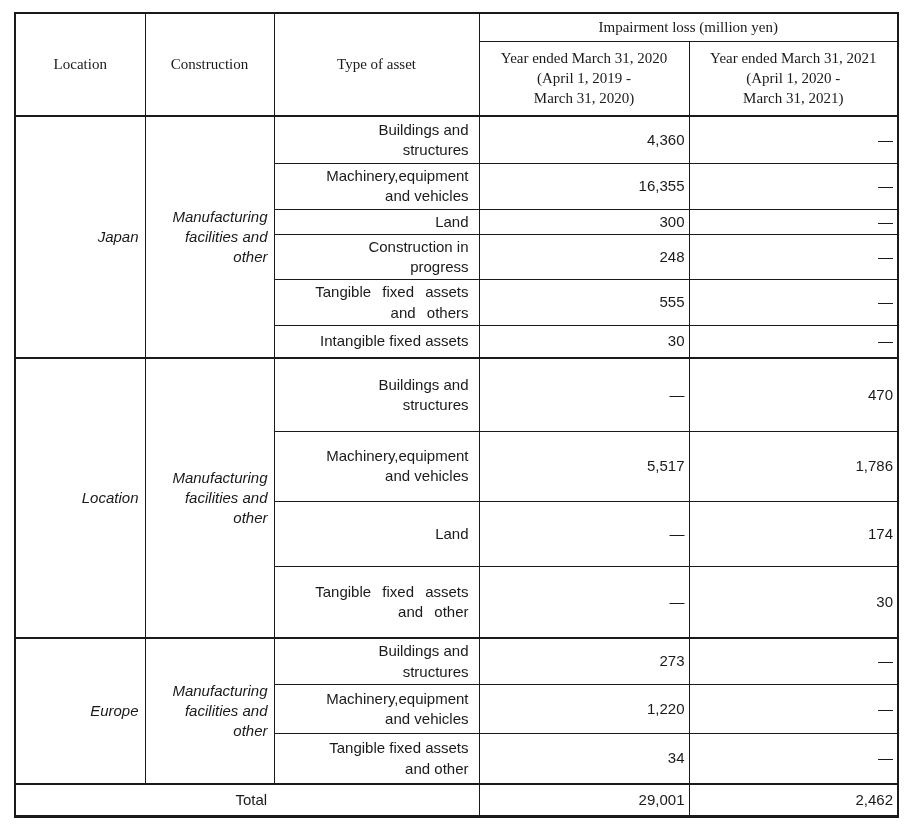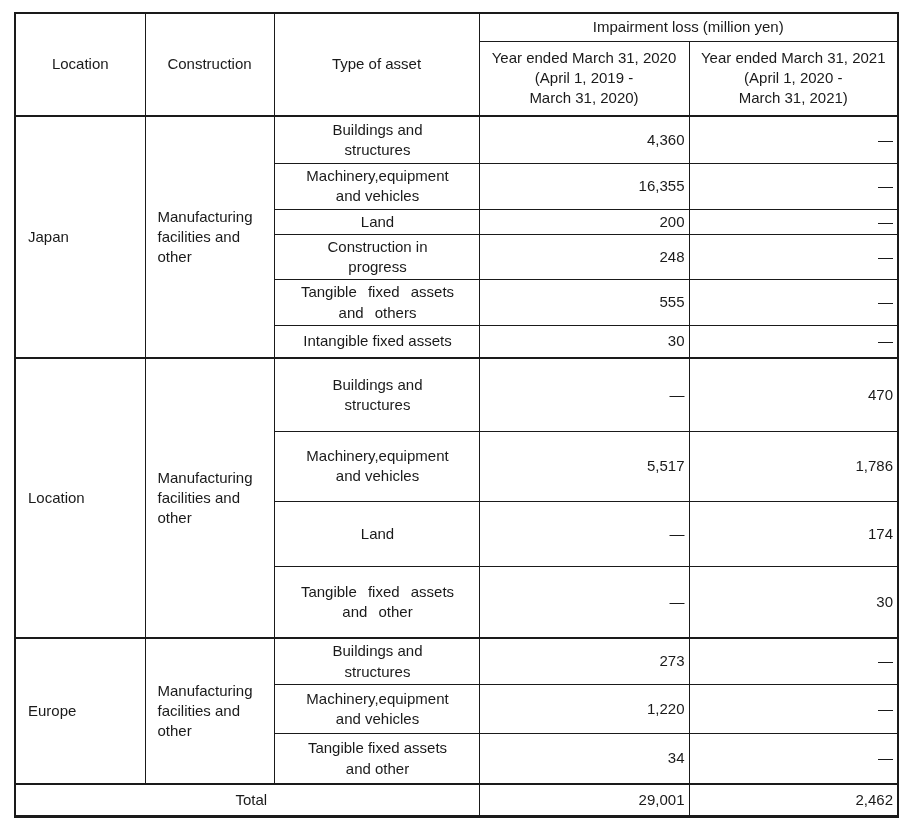--- a/index.html
+++ b/index.html
@@ -28,24 +28,24 @@
   .impairment th,
   .impairment td {
     border: 1px solid #1a1a1a;
     font-weight: normal;
     vertical-align: middle;
     white-space: pre-line;
     box-sizing: border-box;
     padding: 2px 4px;
     overflow: hidden;
   }
-  .impairment th { text-align: center; }
+  .impairment th { text-align: center; font-family: Liberation Serif, serif; }
   tr.sec-top td { border-top-width: 2px; }
-  td.name-cell  { text-align: left; padding-left: 12px; padding-right: 6px; }
-  td.asset-cell { text-align: center; padding-left: 12px; padding-right: 10px; margin-left: 40px; }
+  td.name-cell  { text-align: right; padding-left: 12px; padding-right: 6px; font-style: italic; }
+  td.asset-cell { text-align: right; padding-left: 12px; padding-right: 10px; margin-left: 40px; }
   td.val-cell   { text-align: right; padding-right: 4px; }
   td.spread     { word-spacing: 7px; }
   td.total-cell { text-align: center; padding-left: 12px; }
 </style>
 </head>
 <body>
 
 <div class="page">
   <table class="impairment">
     <colgroup>
@@ -83,21 +83,21 @@
       <td class="val-cell">—</td>
     </tr>
     <tr style="height:46px">
       <td class="asset-cell">Machinery,equipment
 and vehicles</td>
       <td class="val-cell">16,355</td>
       <td class="val-cell">—</td>
     </tr>
     <tr style="height:24px">
       <td class="asset-cell">Land</td>
-      <td class="val-cell">200</td>
+      <td class="val-cell">300</td>
       <td class="val-cell">—</td>
     </tr>
     <tr style="height:45px">
       <td class="asset-cell">Construction in
 progress</td>
       <td class="val-cell">248</td>
       <td class="val-cell">—</td>
     </tr>
     <tr style="height:45px">
       <td class="asset-cell spread">Tangible fixed assets

